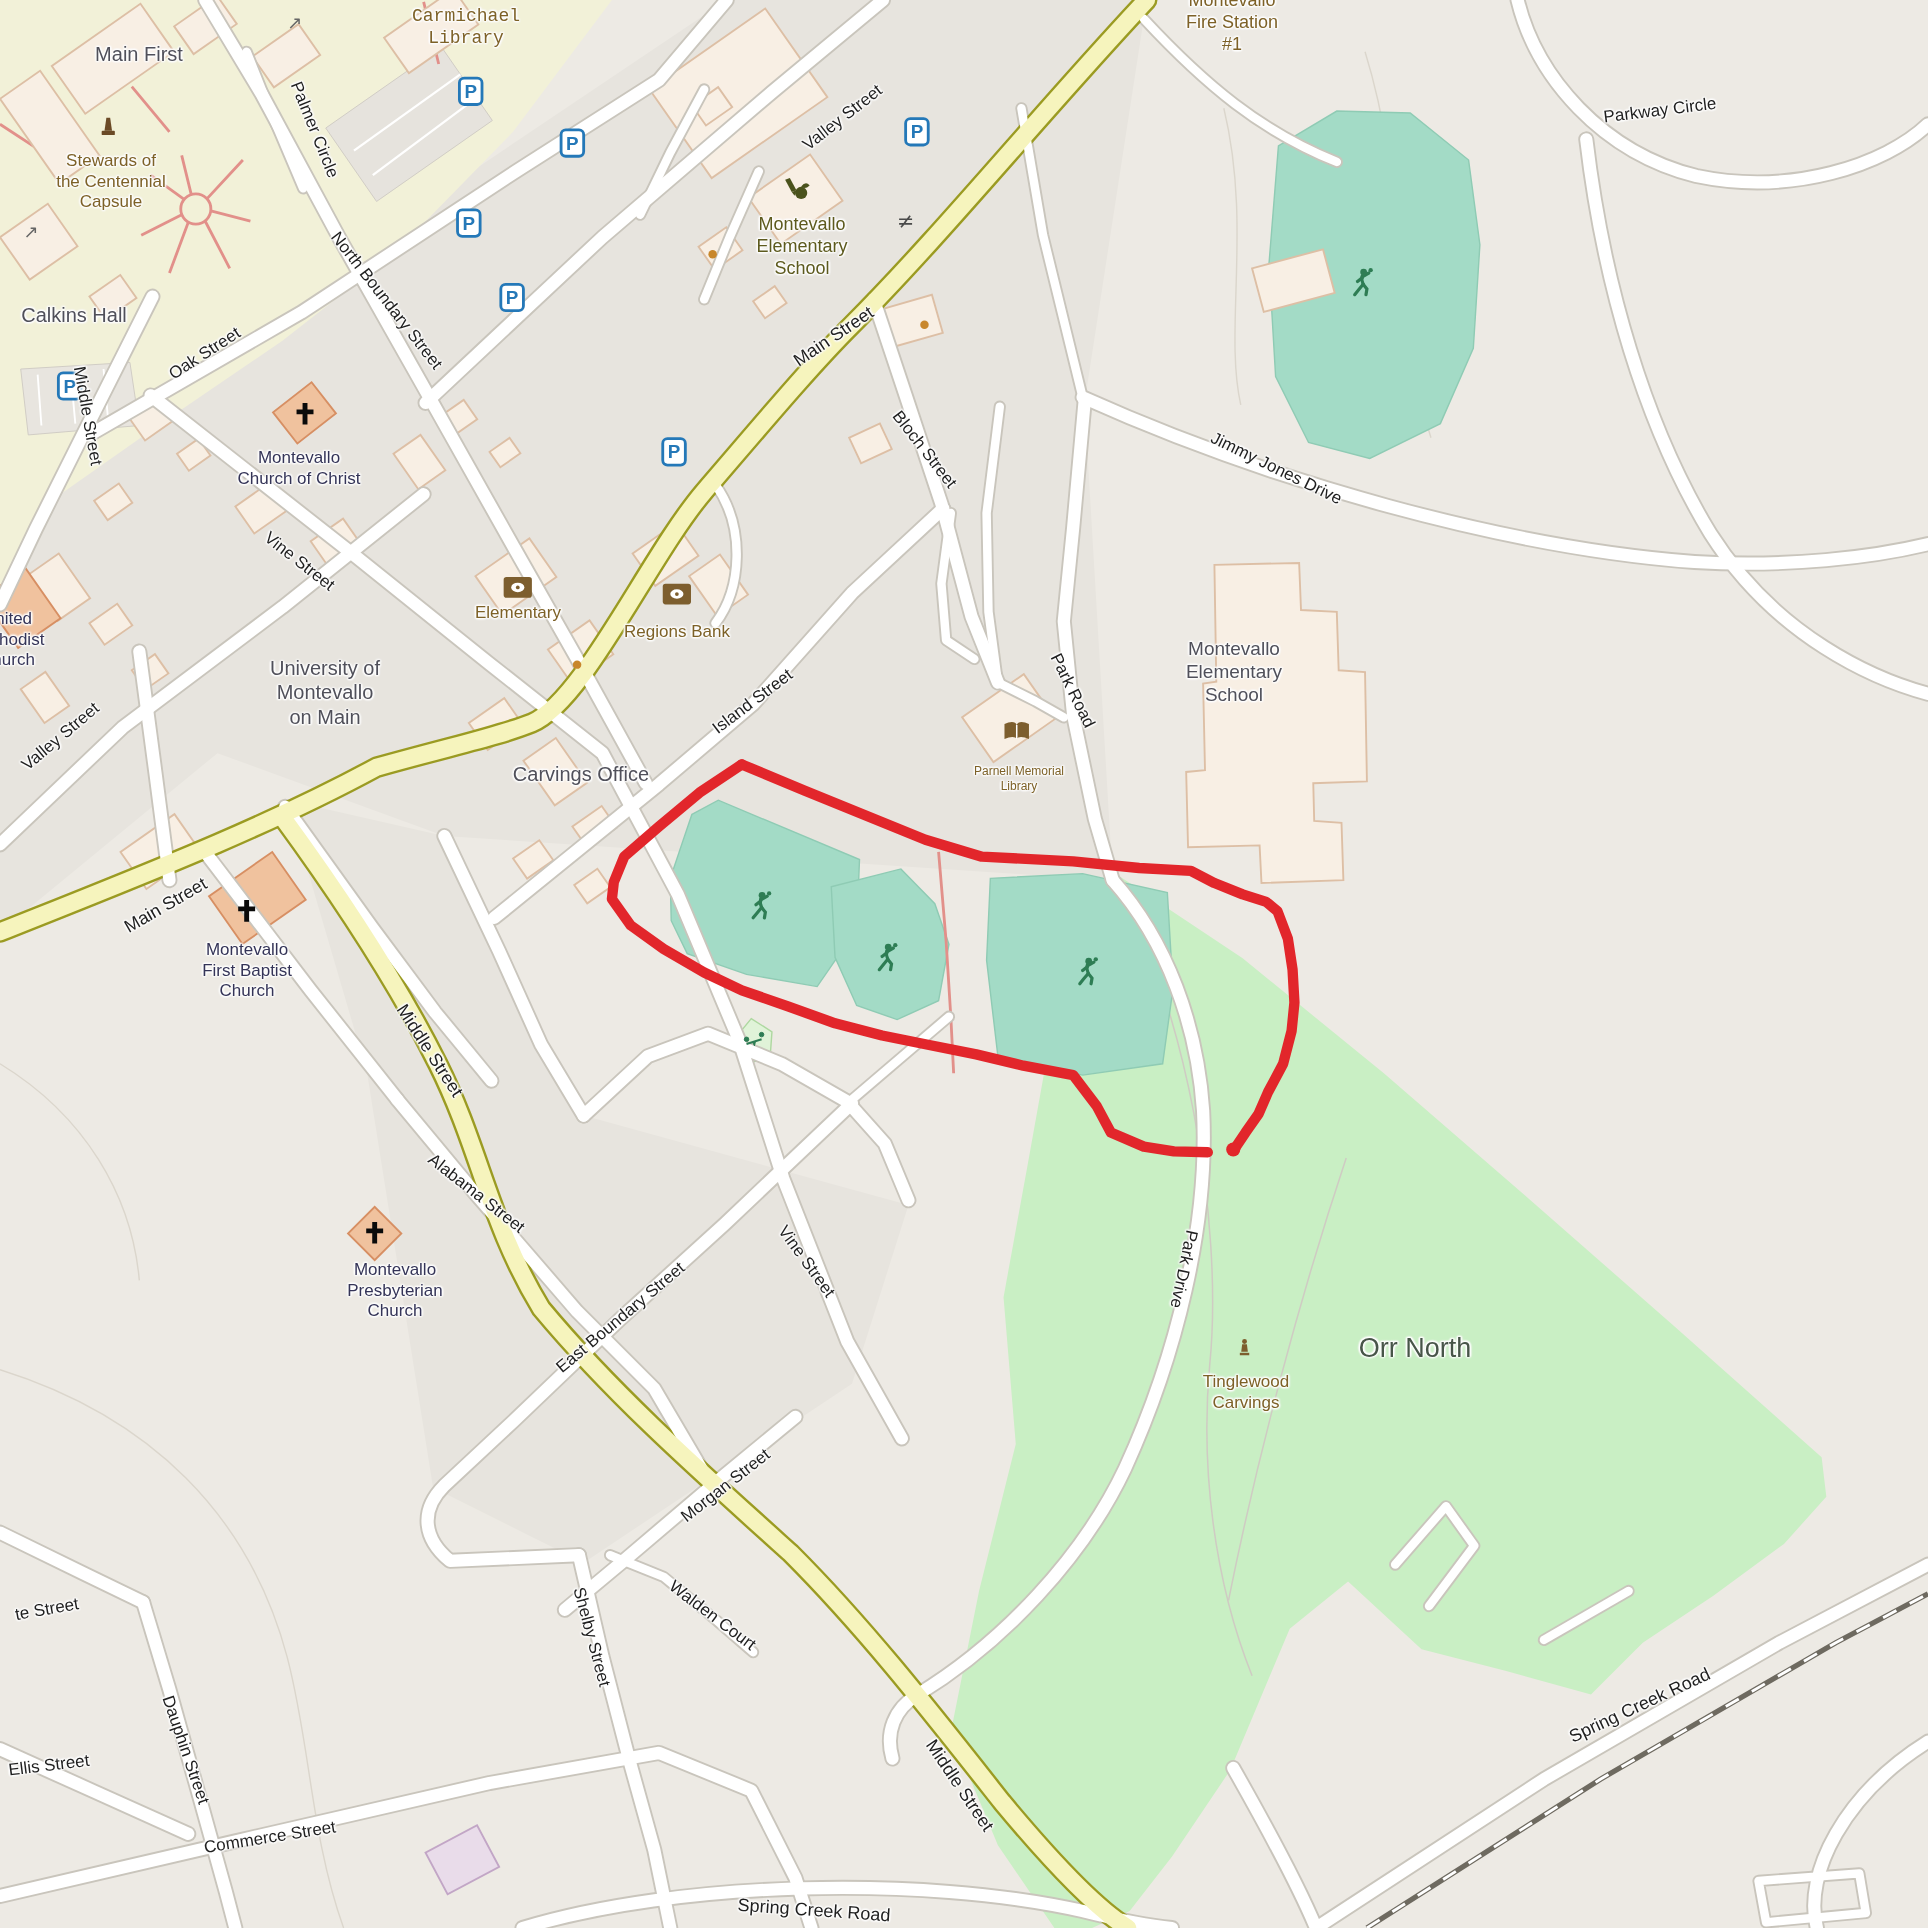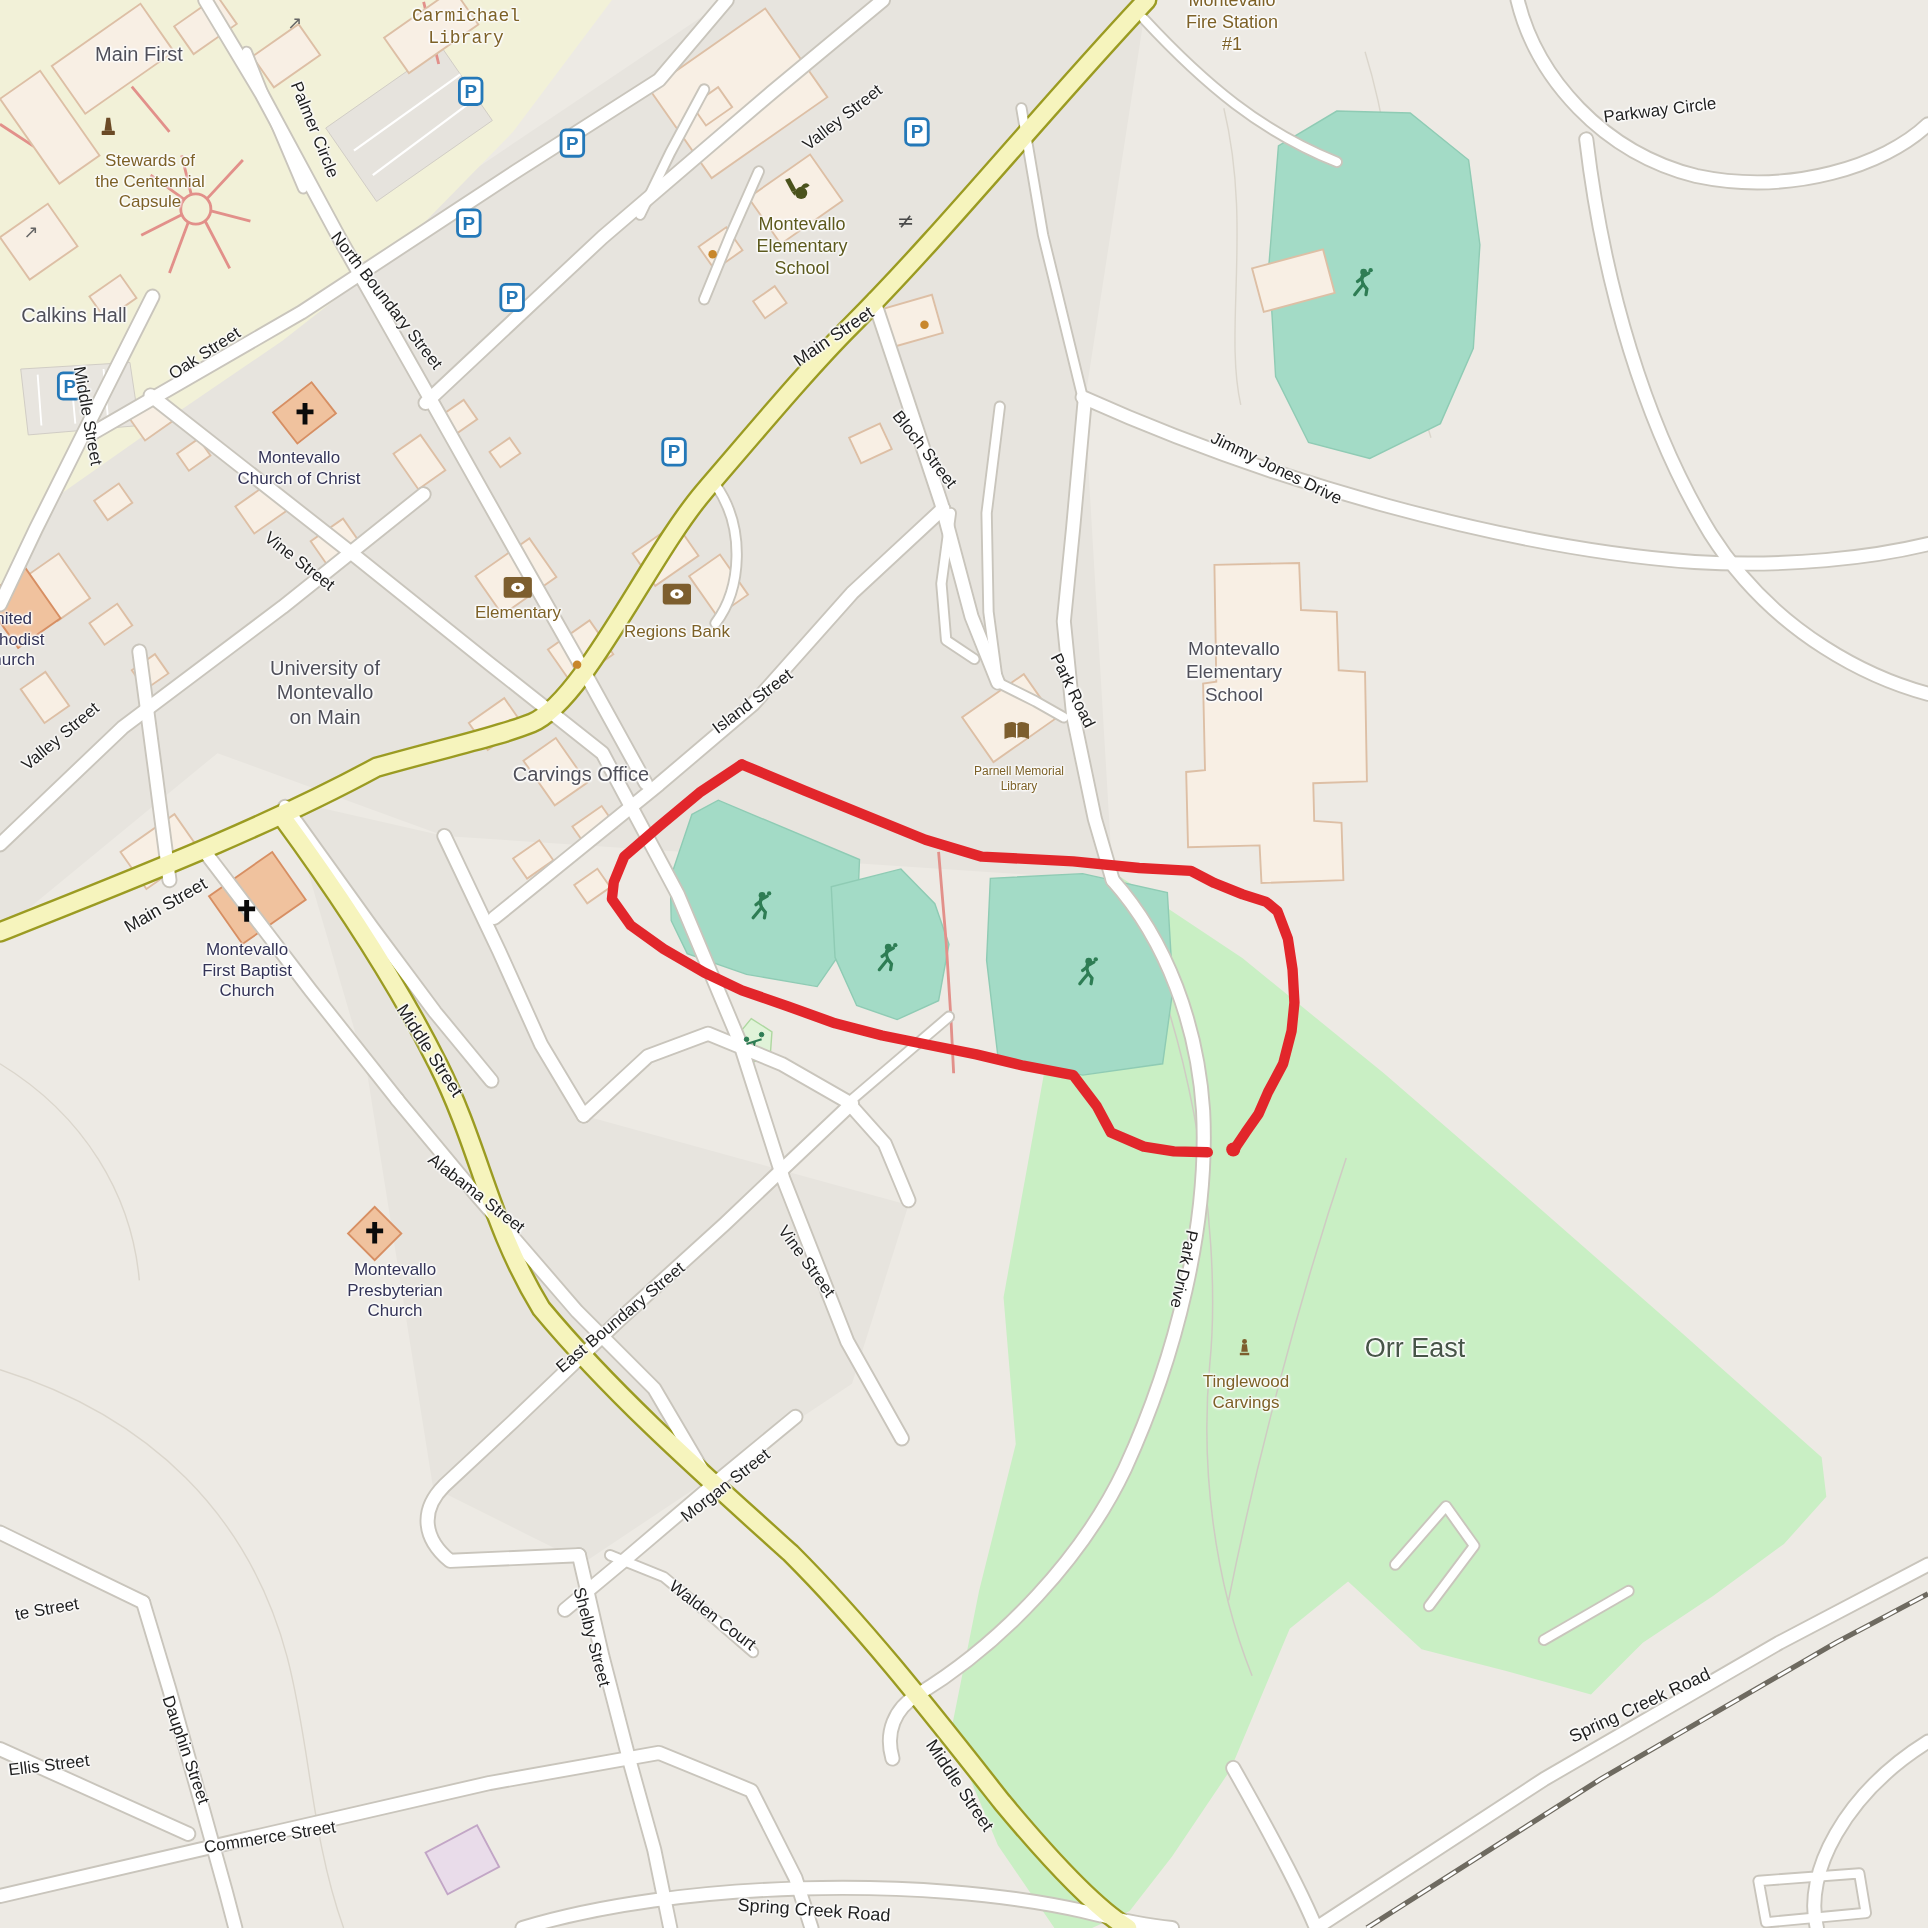--- a/index.html
+++ b/index.html
@@ -425,21 +425,21 @@
         <use href="#i-player" transform="translate(1155,1032)"></use>
         <use href="#i-player" transform="translate(1447,300)"></use>
         <use href="#i-seesaw" transform="translate(801,1106)"></use>
       </g>
 </svg>
 
 <div id="labels">
       <div class="lbl place" style="left: 139px; top: 54px; font-size: 20px; transform: translate(-50%, -50%) rotate(0deg);">Main First</div>
       <div class="lbl poi" style="left: 466px; top: 28px; font-size: 18px; transform: translate(-50%, -50%) rotate(0deg); font-family: Liberation Mono, monospace;">Carmichael
 Library</div>
-      <div class="lbl poi" style="left: 111px; top: 182px; font-size: 17px; transform: translate(-50%, -50%) rotate(0deg); margin-left: 39px;">Stewards of
+      <div class="lbl poi" style="left: 111px; top: 182px; font-size: 17px; transform: translate(-50%, -50%) rotate(0deg);">Stewards of
 the Centennial
 Capsule</div>
       <div class="lbl place" style="left: 74px; top: 315px; font-size: 20px; transform: translate(-50%, -50%) rotate(0deg);">Calkins Hall</div>
       <div class="lbl st" style="left: 205px; top: 354px; font-size: 17px; transform: translate(-50%, -50%) rotate(-33deg);">Oak Street</div>
       <div class="lbl st" style="left: 314px; top: 130px; font-size: 17px; transform: translate(-50%, -50%) rotate(68deg);">Palmer Circle</div>
       <div class="lbl st" style="left: 386px; top: 301px; font-size: 17px; transform: translate(-50%, -50%) rotate(52deg);">North Boundary Street</div>
       <div class="lbl st" style="left: 843px; top: 118px; font-size: 17px; transform: translate(-50%, -50%) rotate(-38deg);">Valley Street</div>
       <div class="lbl school" style="left: 802px; top: 247px; font-size: 18px; transform: translate(-50%, -50%) rotate(0deg);">Montevallo
 Elementary
 School</div>
@@ -481,21 +481,21 @@
 Presbyterian
 Church</div>
       <div class="lbl st" style="left: 806px; top: 1262px; font-size: 17px; transform: translate(-50%, -50%) rotate(54deg);">Vine Street</div>
       <div class="lbl st" style="left: 621px; top: 1318px; font-size: 17px; transform: translate(-50%, -50%) rotate(-40deg);">East Boundary Street</div>
       <div class="lbl st" style="left: 726px; top: 1486px; font-size: 17px; transform: translate(-50%, -50%) rotate(-38deg);">Morgan Street</div>
       <div class="lbl st" style="left: 712px; top: 1616px; font-size: 17px; transform: translate(-50%, -50%) rotate(37deg);">Walden Court</div>
       <div class="lbl st" style="left: 591px; top: 1637px; font-size: 17px; transform: translate(-50%, -50%) rotate(75deg);">Shelby Street</div>
       <div class="lbl st" style="left: 1183px; top: 1269px; font-size: 17px; transform: translate(-50%, -50%) rotate(102deg);">Park Drive</div>
       <div class="lbl poi" style="left: 1246px; top: 1393px; font-size: 17px; transform: translate(-50%, -50%) rotate(0deg);">Tinglewood
 Carvings</div>
-      <div class="lbl park" style="left: 1415px; top: 1348px; font-size: 27px; transform: translate(-50%, -50%) rotate(0deg);">Orr East</div>
+      <div class="lbl park" style="left: 1415px; top: 1348px; font-size: 27px; transform: translate(-50%, -50%) rotate(0deg);">Orr North</div>
       <div class="lbl st" style="left: 47px; top: 1610px; font-size: 17px; transform: translate(-50%, -50%) rotate(-10deg);">te Street</div>
       <div class="lbl st" style="left: 185px; top: 1750px; font-size: 17px; transform: translate(-50%, -50%) rotate(71deg);">Dauphin Street</div>
       <div class="lbl st" style="left: 49px; top: 1766px; font-size: 17px; transform: translate(-50%, -50%) rotate(-7deg);">Ellis Street</div>
       <div class="lbl st" style="left: 270px; top: 1838px; font-size: 17px; transform: translate(-50%, -50%) rotate(-9deg);">Commerce Street</div>
       <div class="lbl st" style="left: 814px; top: 1911px; font-size: 18px; transform: translate(-50%, -50%) rotate(4deg);">Spring Creek Road</div>
       <div class="lbl st" style="left: 1640px; top: 1706px; font-size: 18px; transform: translate(-50%, -50%) rotate(-25deg);">Spring Creek Road</div>
       <div class="lbl st" style="left: 959px; top: 1786px; font-size: 18px; transform: translate(-50%, -50%) rotate(56deg);">Middle Street</div>
     </div>
 </div>
 

